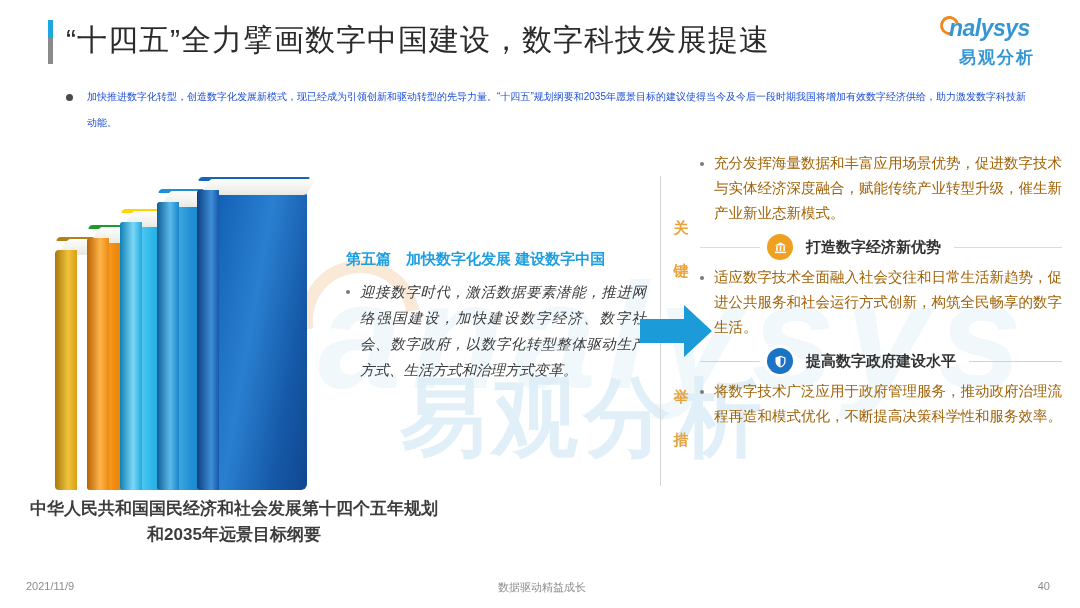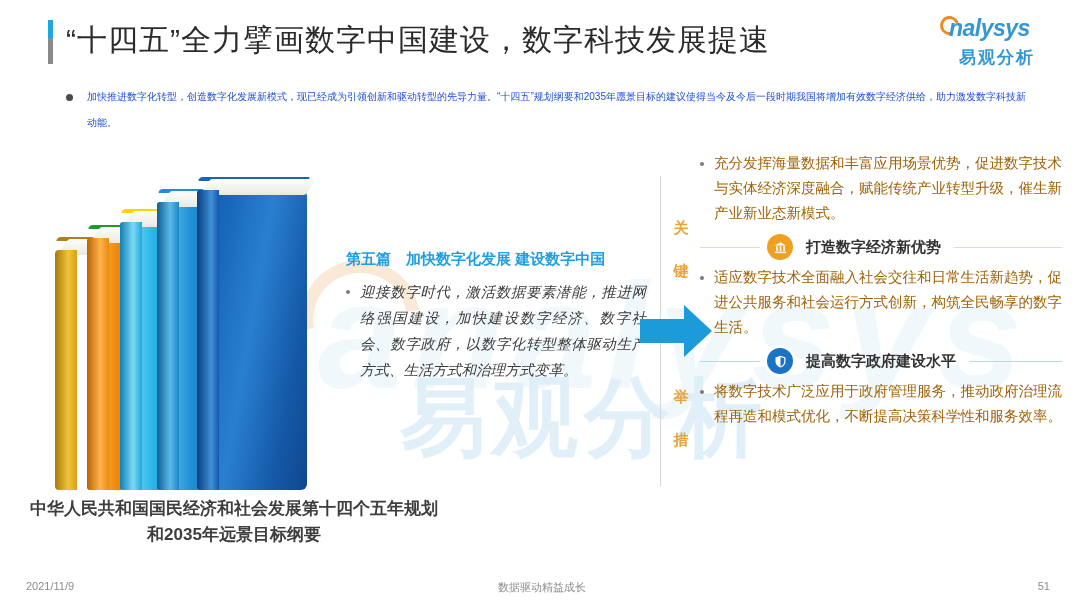--- a/index.html
+++ b/index.html
@@ -405,16 +405,16 @@
         <div class="m-text">将数字技术广泛应用于政府管理服务，推动政府治理流程再造和模式优化，不断提高决策科学性和服务效率。</div>
       </div>
     </div>
 
 
   </div>
 
   <div class="footer">
     <span class="f-date">2021/11/9</span>
     <span class="f-mid">数据驱动精益成长</span>
-    <span class="f-page">51</span>
+    <span class="f-page">40</span>
   </div>
 
 </div>
 
 </body></html>

